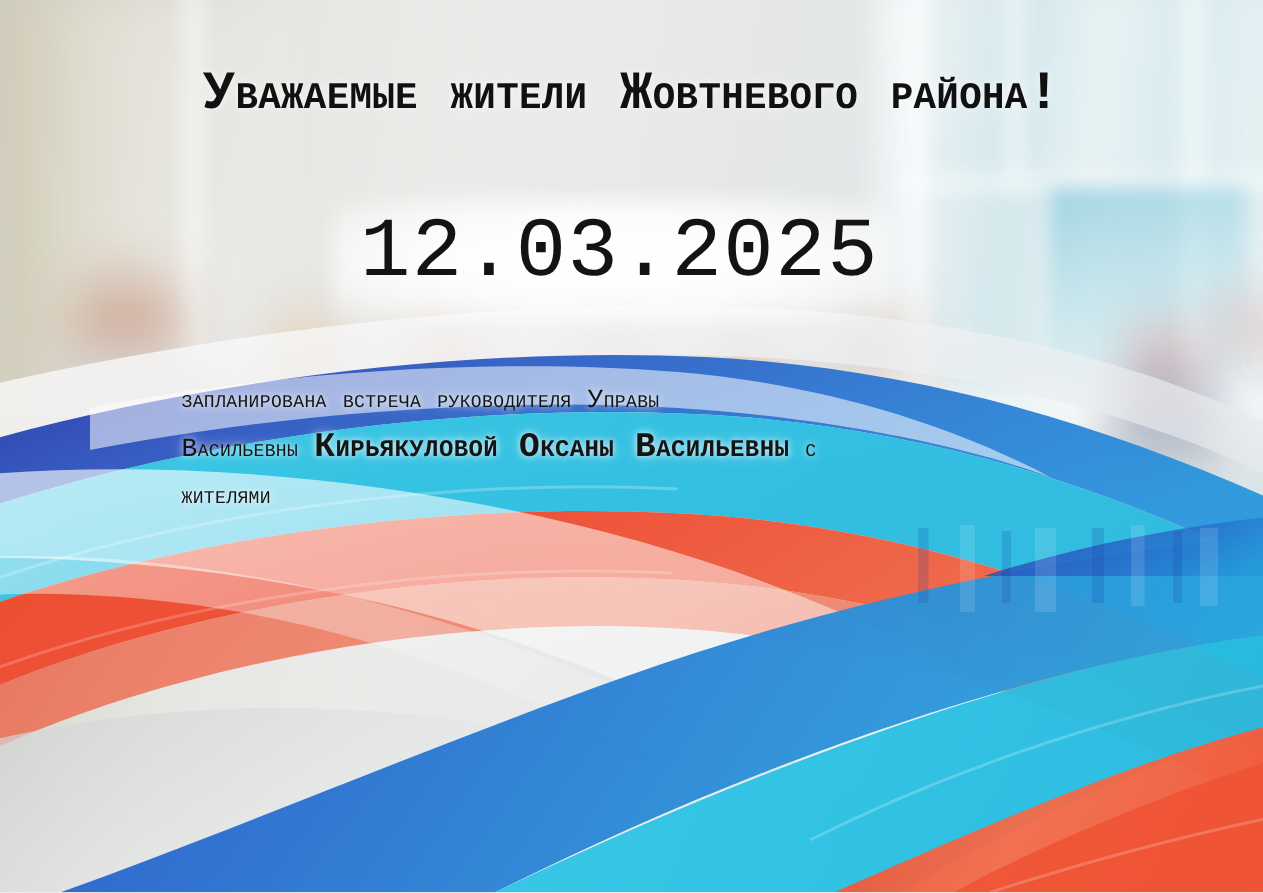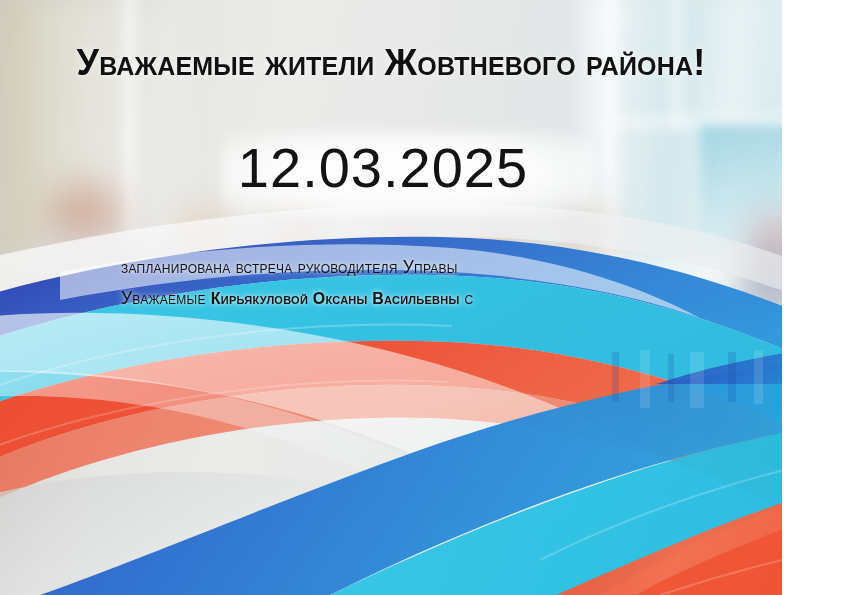--- a/index.html
+++ b/index.html
@@ -2,24 +2,24 @@
 <html lang="ru"><head>
 <meta charset="utf-8">
 <style>
   html, body {
     margin: 0;
     padding: 0;
     background: #ffffff;
   }
   #poster {
     position: relative;
-    width: 782px;
+    width: 842px;
     height: 595px;
     overflow: hidden;
-    font-family: Liberation Sans, sans-serif;
+    font-family: Liberation Mono, monospace;
     background: #dcdcd8;
   }
 
   
   .bg-layer {
     position: absolute;
     inset: 0;
     pointer-events: none;
   }
   .bg-base {
@@ -139,21 +139,21 @@
   .body-text {
     position: absolute;
     left: 121px; width: 600px; top: 252px;
     font-size: 17.5px;
     line-height: 31px;
     font-variant: small-caps;
     letter-spacing: .25px;
     color: #141414;
     text-shadow: 0 0 4px rgba(255,255,255,.75), 0 0 9px rgba(255,255,255,.5);
   }
-  .body-text .nm { font-weight: 700; font-size: 16px; }
+  .body-text .nm { font-weight: 700; font-size: 23px; }
   .line { display: block; white-space: nowrap; }
 </style>
 </head>
 <body>
 
 <div id="poster">
 
   <div class="bg-layer bg-base"></div>
 
   <div class="bg-windowL"></div>
@@ -303,16 +303,17 @@
     </svg>
   </div>
 
   <div class="headline">Уважаемые жители Жовтневого района!</div>
 
   <div class="date-glow"></div>
   <div class="date">12.03.2025</div>
 
   <div class="body-text">
     <span class="line">запланирована встреча руководителя Управы</span>
-    <span class="line"><span>Уважаемые </span><span class="nm">Кирьякуловой Оксаны Васильевны</span><span> с</span></span>
+    <span class="line"><span>Васильевны </span><span class="nm">Кирьякуловой Оксаны Васильевны</span><span> с</span></span>
+    <span class="line">жителями</span>
   </div>
 
 </div>
 
 </body></html>

